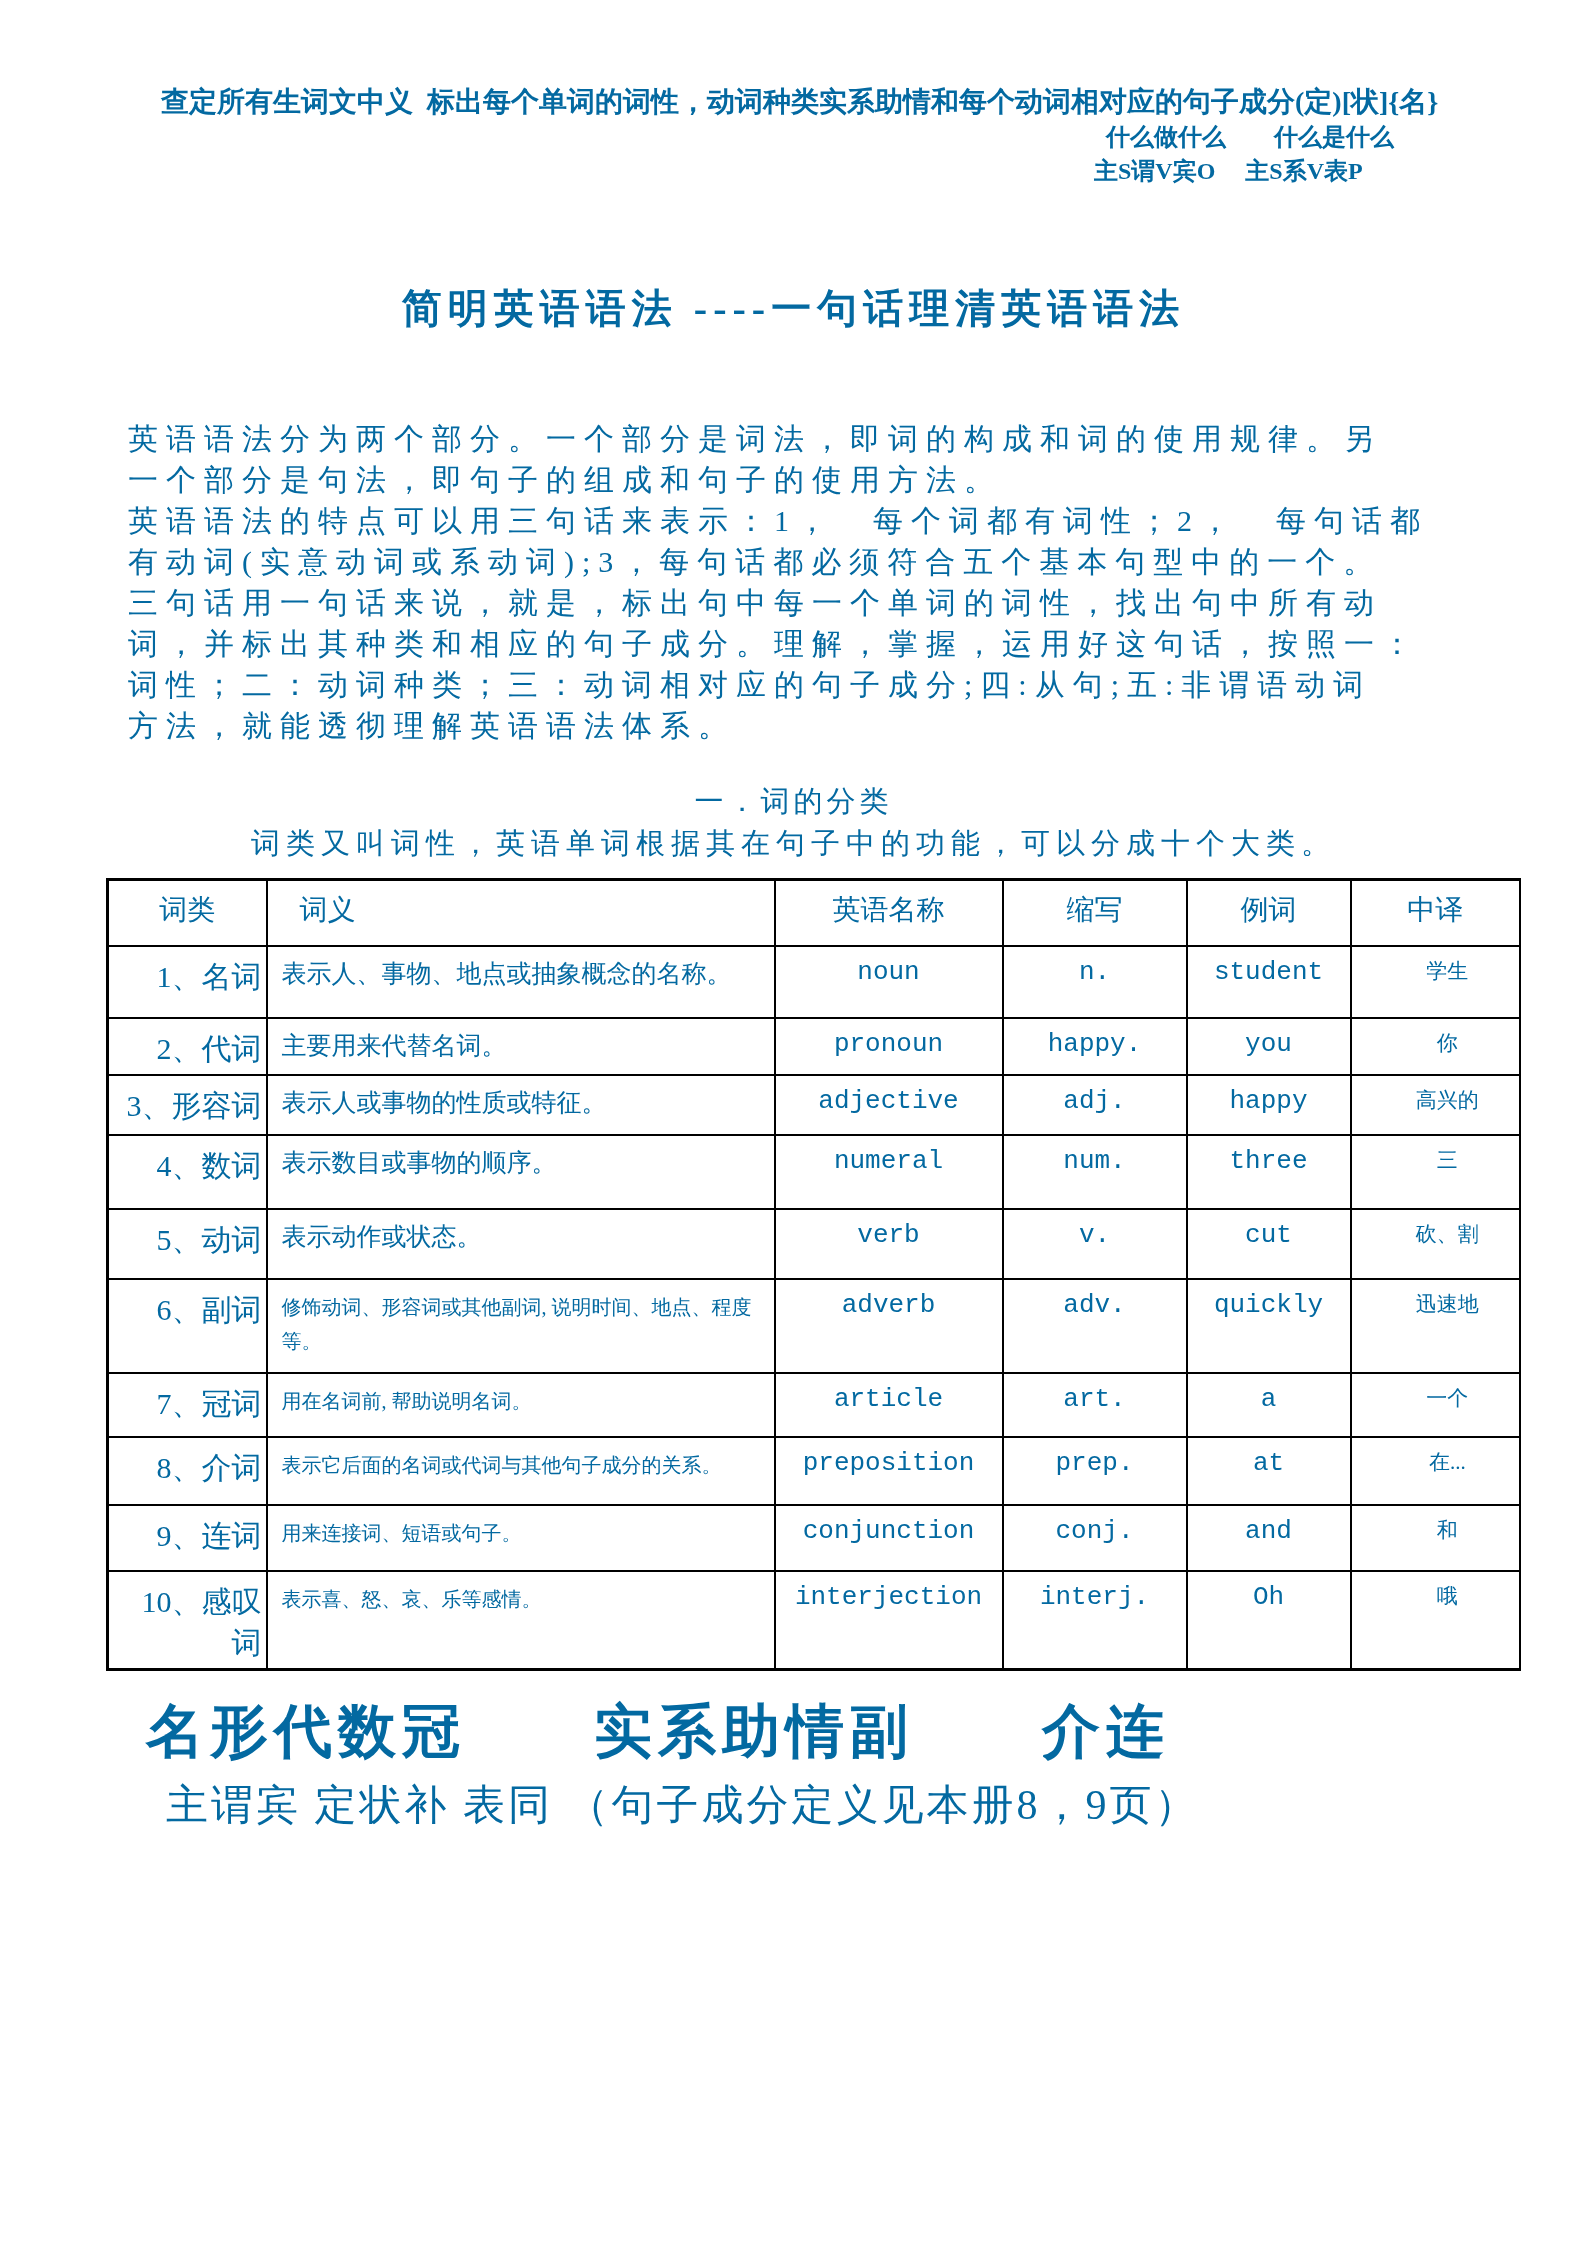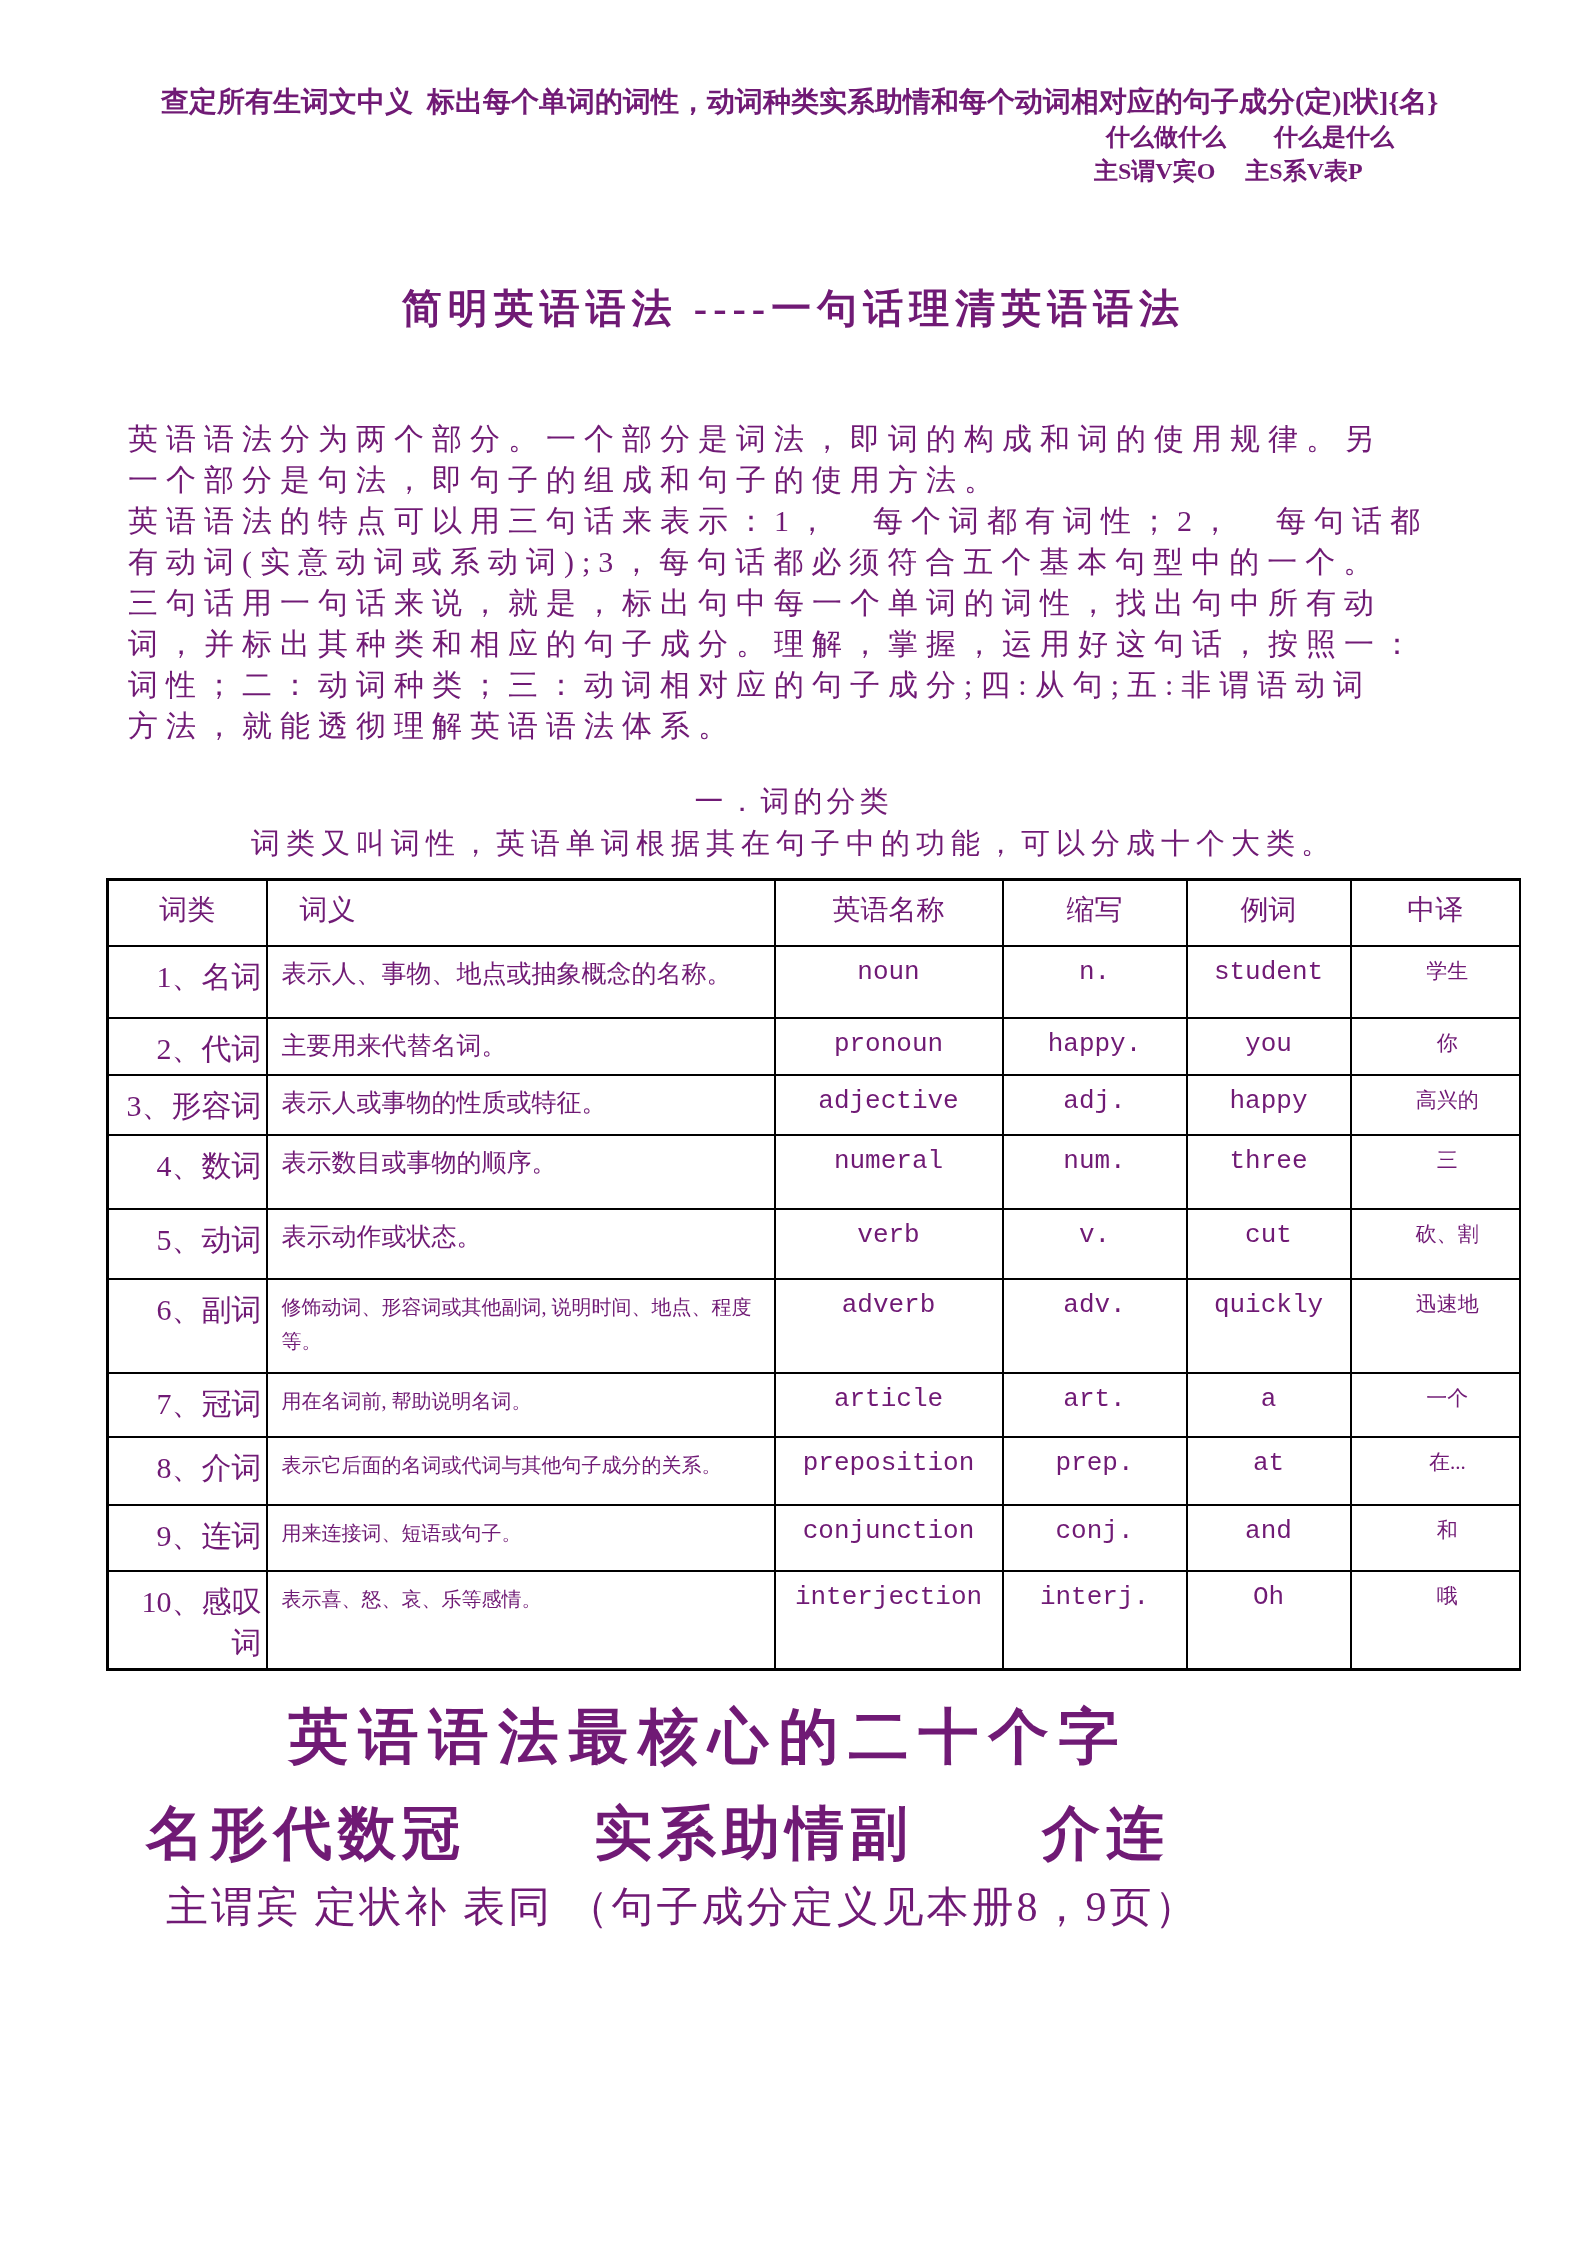--- a/index.html
+++ b/index.html
@@ -1,18 +1,18 @@
 <!DOCTYPE html>
 <html><head>
 <meta charset="utf-8">
 <style>
   html,body { margin:0; padding:0; background:#ffffff; }
   .page {
     position:relative; width:1455px; height:2245px; margin:0 auto;
-    background:#ffffff; color:#701a75; overflow:hidden;
+    background:#ffffff; color:#0369a1; overflow:hidden;
     font-family:"Liberation Serif","DejaVu Serif",serif;
   }
 
   
   .header-note { margin-top:84px; font-weight:bold; }
   .header-note .hn-line1 {
     margin-left:95px; font-size:28px; line-height:36px; letter-spacing:0px; white-space:pre;
   }
   .header-note .hn-line2 { margin-left:1040px; font-size:24px; line-height:34px; white-space:pre; }
   .header-note .hn-line3 { margin-left:1028px; font-size:24px; line-height:34px; white-space:pre; }
@@ -196,18 +196,17 @@
         <td class="c-category">10、感叹词</td>
         <td class="c-meaning">表示喜、怒、哀、乐等感情。</td>
         <td class="c-english">interjection</td>
         <td class="c-abbr">interj.</td>
         <td class="c-example">Oh</td>
         <td class="c-chinese">哦</td>
       </tr>
     </tbody>
   </table>
 
-  <div class="core-heading">英语语法最核心的二十个字</div>
   <div class="core-line1">名形代数冠　　实系助情副　　介连</div>
   <div class="core-line2">主谓宾 定状补 表同 （句子成分定义见本册8，9页）</div>
 
 
 </div>
 
 </body></html>

